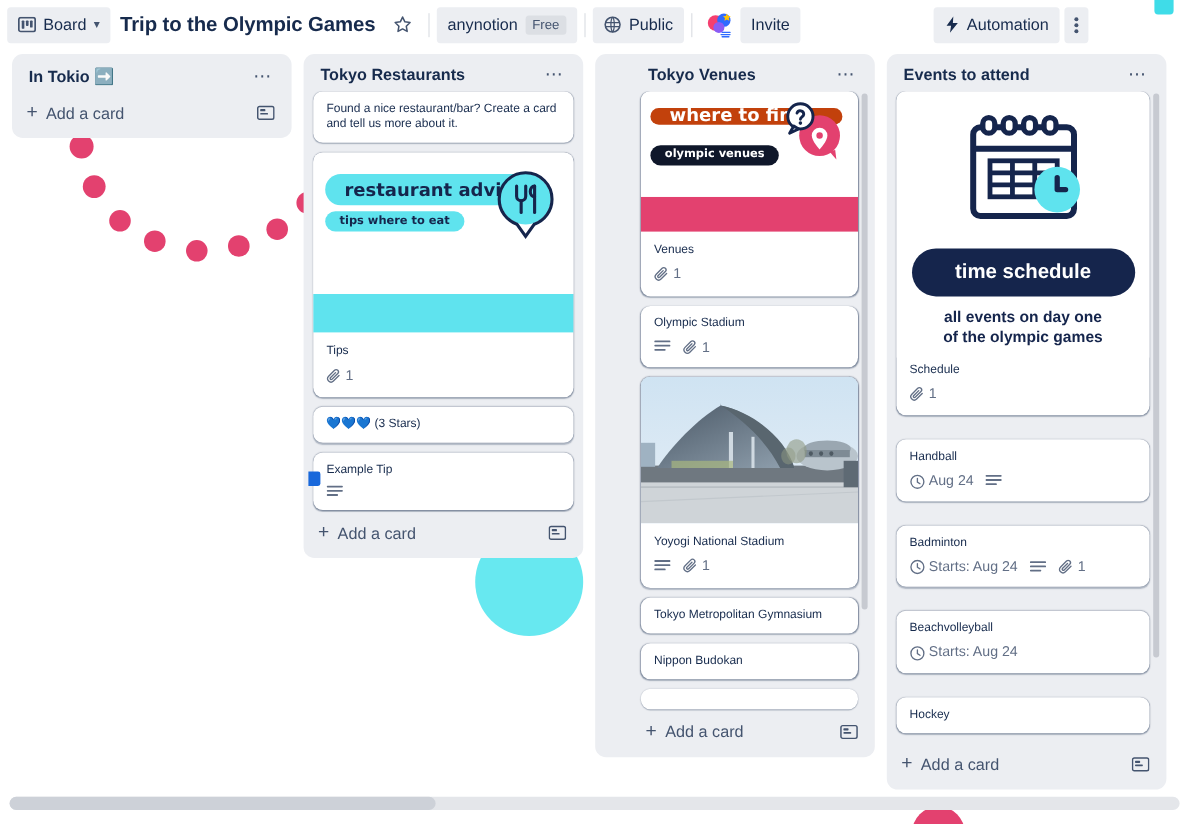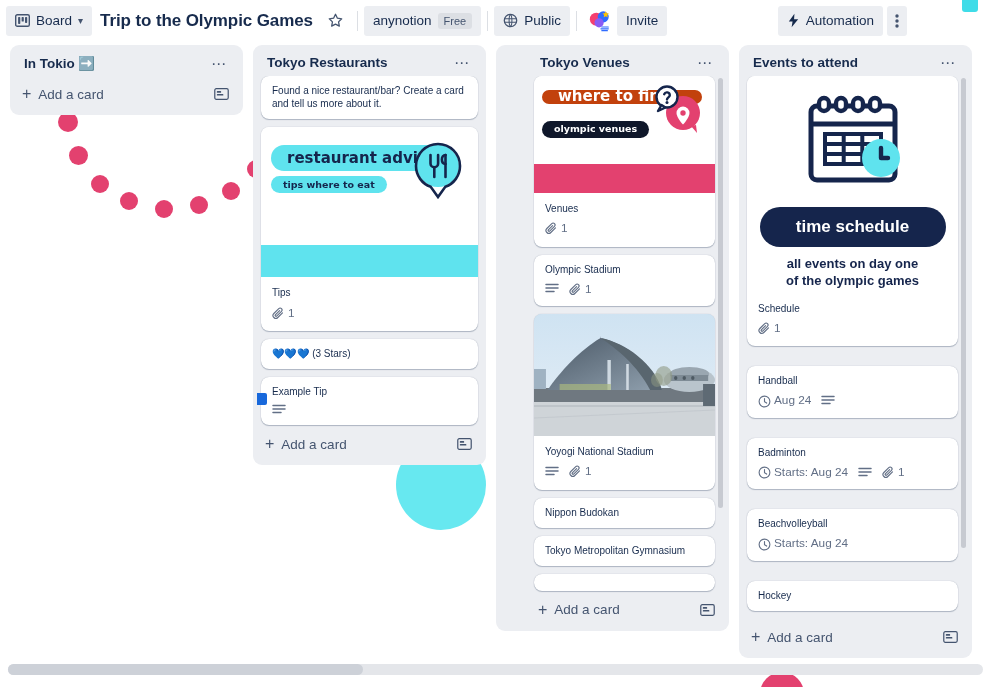--- a/index.html
+++ b/index.html
@@ -453,24 +453,24 @@
                     <path d="M11.3 6.3l-5 5a3 3 0 01-4.3-4.3l5.3-5.3a2 2 0 012.9 2.9L5 9.8a1 1 0 01-1.4-1.4l4.6-4.6" stroke="#626f86" stroke-width="1.2" stroke-linecap="round"></path>
                   </svg>
                 </span>
                 <span>1</span>
               </span>
             </div>
           </div>
         </div>
 
         <div class="card">
+          <div class="card-title">Tokyo Metropolitan Gymnasium</div>
+        </div>
+        <div class="card">
           <div class="card-title">Nippon Budokan</div>
-        </div>
-        <div class="card">
-          <div class="card-title">Tokyo Metropolitan Gymnasium</div>
         </div>
         <div class="card">
           
         </div>
 
       </div>
 
       <div class="add-card">
         <span class="left">
           <span style="font-size:16px;line-height:1;">+</span>

